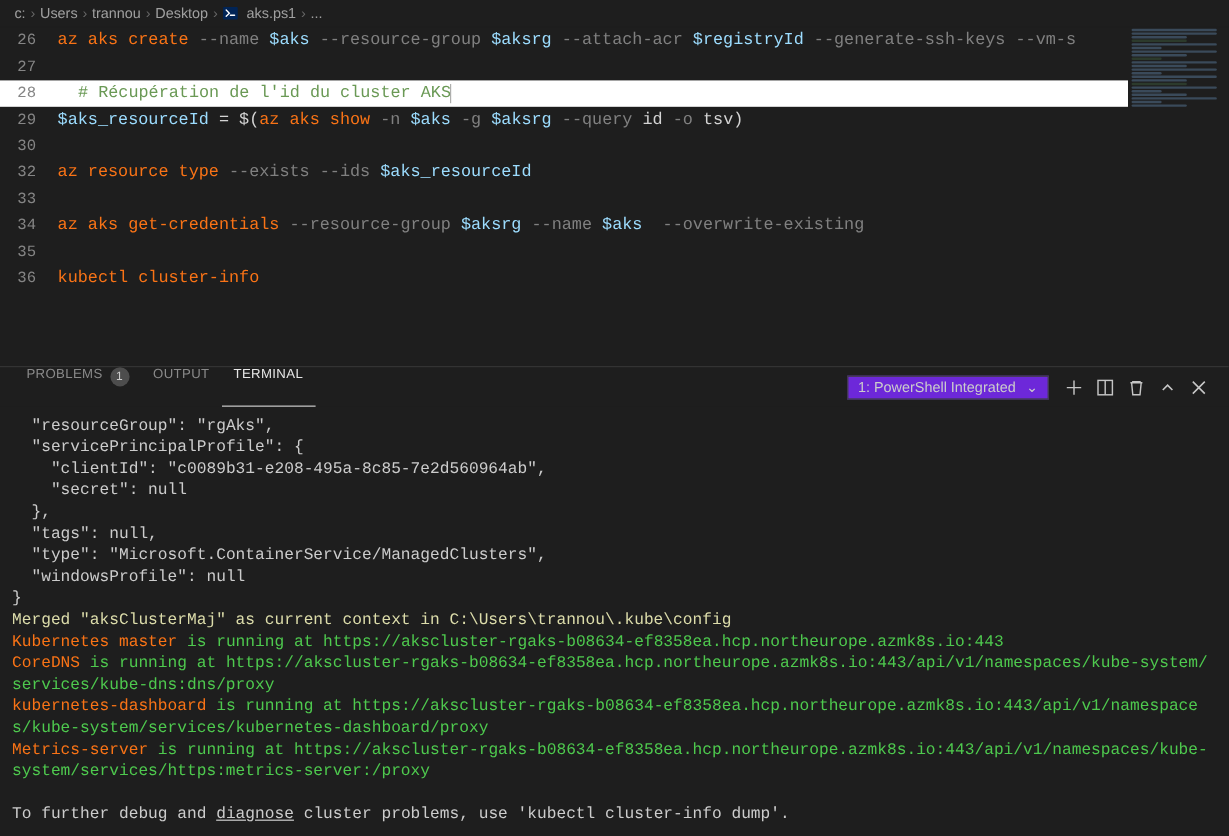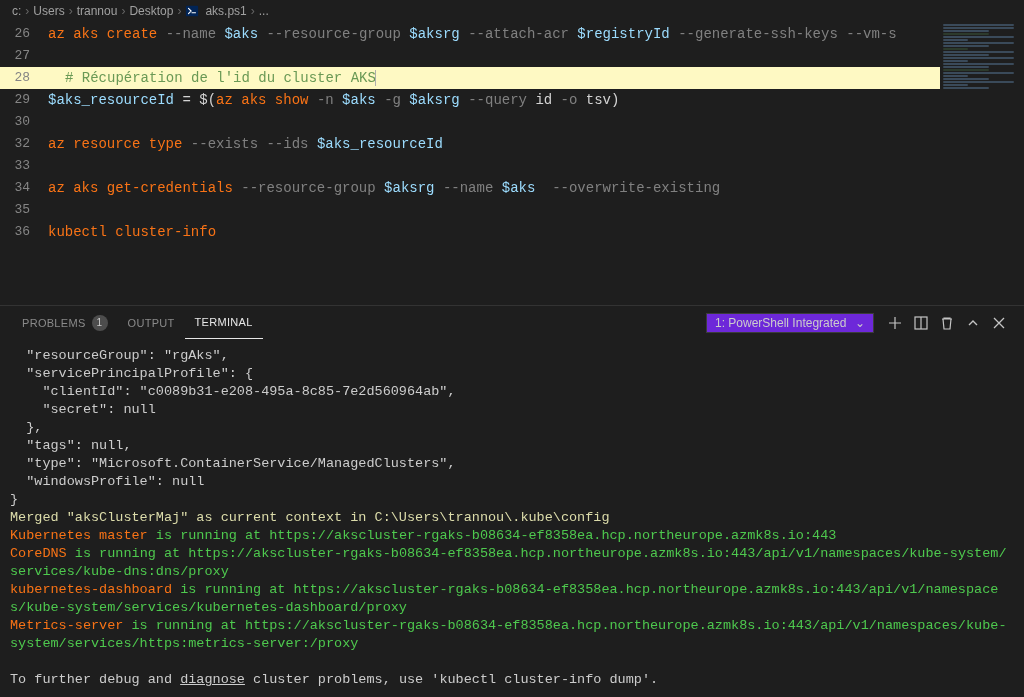--- a/index.html
+++ b/index.html
@@ -45,21 +45,21 @@
 .editor {
   flex: 1;
   overflow: hidden;
 }
 .line {
   display: flex;
   line-height: 22px;
   height: 22px;
   white-space: pre;
 }
-.line.current { background: #fef9c3; }
+.line.current { background: #ffffff; }
 .gutter {
   width: 48px;
   text-align: right;
   padding-right: 18px;
   color: #858585;
   font-size: 13px;
   flex-shrink: 0;
 }
 .code { flex: 1; }
 
@@ -100,21 +100,21 @@
   height: 34px;
   font-family: 'Segoe UI', sans-serif;
   font-size: 11px;
 }
 .panel-tabs .tab {
   padding: 0 10px;
   color: #8a8a8a;
   cursor: pointer;
   height: 100%;
   display: flex;
-  align-items: center;
+  align-items: flex-start;
   letter-spacing: 0.3px;
 }
 .panel-tabs .tab.active {
   color: #e7e7e7;
   border-bottom: 1px solid #e7e7e7;
 }
 .panel-tabs .badge {
   background: #4d4d4d;
   color: #ccc;
   border-radius: 8px;

